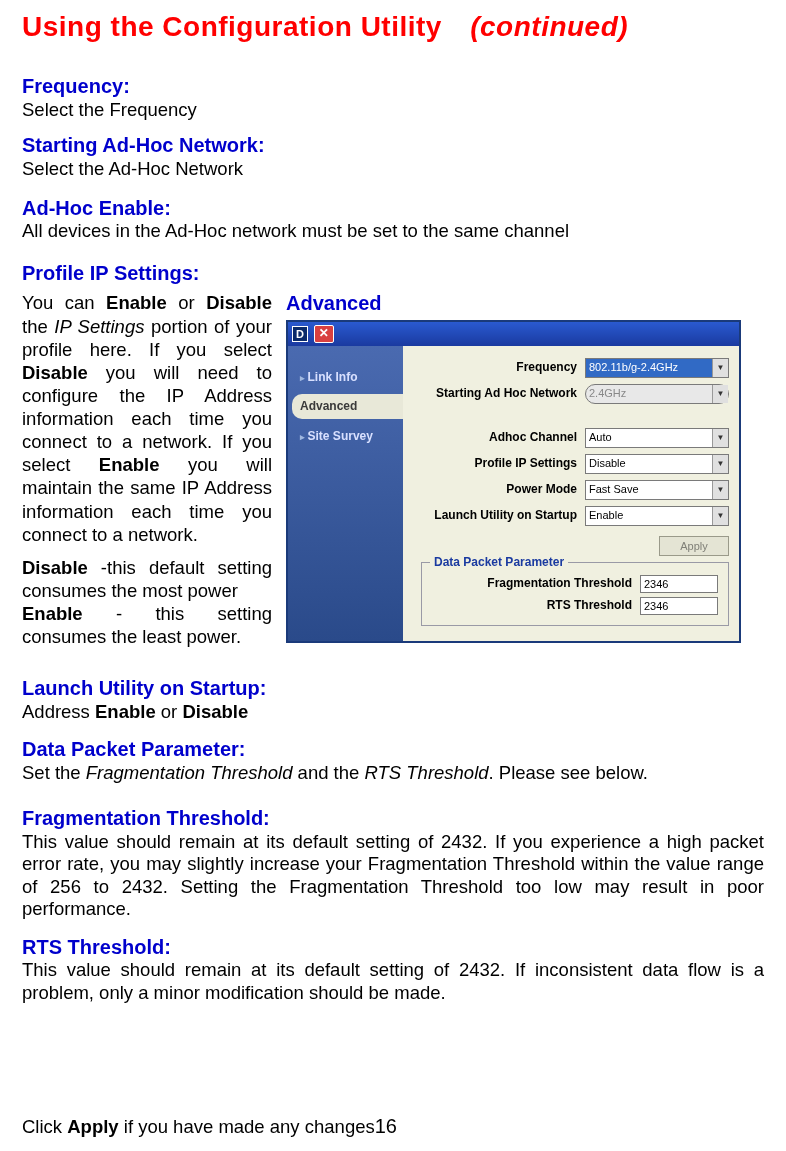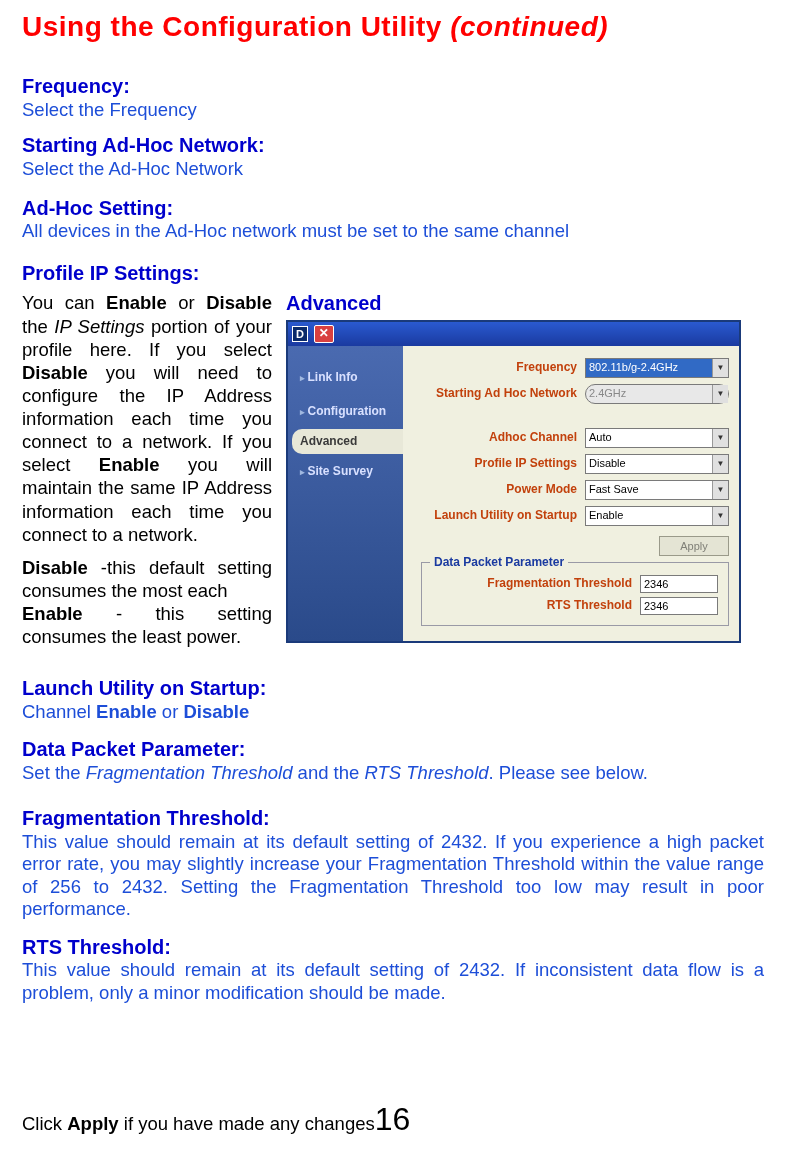--- a/index.html
+++ b/index.html
@@ -15,29 +15,29 @@
     line-height: 1.22;
   }
   .page-title {
     color: #ff0000;
     font-weight: bold;
     font-size: 28px;
     margin-bottom: 30px;
     letter-spacing: 0.5px;
     white-space: nowrap;
   }
-  .page-title .cont { font-style: italic; }
+  .page-title .cont { font-style: italic; margin-left: 20px; }
   .section-heading {
     color: #0000cc;
     font-weight: bold;
     font-size: 20px;
     margin-top: 12px;
   }
   .section-body {
-    color: #1d4ed8;
+    color: #000000;
     font-size: 18.5px;
     margin-top: 0;
     text-align: justify;
   }
   .two-col {
     display: flex;
     align-items: flex-start;
     gap: 14px;
     margin-top: 6px;
   }
@@ -138,21 +138,21 @@
     font-size: 12px;
   }
   .form-row {
     display: flex;
     align-items: center;
     justify-content: flex-end;
     margin-bottom: 6px;
     gap: 8px;
   }
   .form-label {
-    color: #c2410c;
+    color: #000000;
     font-weight: bold;
     font-size: 12px;
     text-align: center;
   }
   .form-control {
     width: 144px;
     height: 20px;
     border: 1px solid #7a7a7a;
     background: #fff;
     font-size: 11px;
@@ -217,65 +217,64 @@
   .spacer-row { height: 18px; }
   .footer-line {
     position: absolute;
     bottom: 12px;
     left: 22px;
     right: 22px;
     display: flex;
     align-items: baseline;
     font-size: 18.5px;
   }
-  .page-num { font-size: 32px; margin-top: 16px; }
+  .page-num { font-size: 20px; margin-top: 16px; }
   b { font-weight: bold; }
   i { font-style: italic; }
 </style>
 </head>
 <body>
 
 <div class="page-title">
   <span>Using the Configuration Utility</span>
   <span class="cont">(continued)</span>
 </div>
 
 <div class="section-heading">Frequency:</div>
 <div class="section-body">Select the Frequency</div>
 
 <div class="section-heading">Starting Ad-Hoc Network:</div>
 <div class="section-body">Select the Ad-Hoc Network</div>
 
-<div class="section-heading" style="margin-top:16px">Ad-Hoc Setting:</div>
+<div class="section-heading" style="margin-top:16px">Ad-Hoc Enable:</div>
 <div class="section-body">All devices in the Ad-Hoc network must be set to the same channel</div>
 
 <div class="section-heading" style="margin-top:18px">Profile IP Settings:</div>
 
 <div class="two-col">
   <div class="left-text">
     <p>
       <span>You can </span><b>Enable</b><span> or </span><b>Disable</b><span> the </span><i>IP Settings</i><span> portion of your profile here. If you select </span><b>Disable</b><span> you will need to configure the IP Address information each time you connect to a network. If you select </span><b>Enable</b><span> you will maintain the same IP Address information each time you connect to a network.</span>
     </p>
     <p>
-      <b>Disable</b><span> -this default setting consumes the most each</span><br>
+      <b>Disable</b><span> -this default setting consumes the most power</span><br>
       <b>Enable</b><span> - this setting consumes the least power.</span>
     </p>
   </div>
 
   <div class="right-app">
     <div class="adv-heading">Advanced</div>
     <div class="app-window">
       <div class="titlebar">
         <div class="app-icon">D</div>
         <div class="close-btn">✕</div>
       </div>
       <div class="app-body">
         <div class="sidebar">
           <div class="nav-item">Link Info</div>
-          <div class="nav-item">Configuration</div>
           <div class="nav-item active">Advanced</div>
           <div class="nav-item">Site Survey</div>
         </div>
         <div class="content-panel">
           <div class="form-row">
             <span class="form-label">Frequency</span>
             <div class="form-control selected">
               <span>802.11b/g-2.4GHz</span>
               <span class="dd-arrow">▼</span>
             </div>
@@ -329,21 +328,21 @@
             </div>
           </div>
         </div>
       </div>
     </div>
   </div>
 </div>
 
 <div class="section-heading" style="margin-top:18px">Launch Utility on Startup:</div>
 <div class="section-body">
-  <span>Channel </span><b>Enable</b><span> or </span><b>Disable</b>
+  <span>Address </span><b>Enable</b><span> or </span><b>Disable</b>
 </div>
 
 <div class="section-heading" style="margin-top:14px">Data Packet Parameter:</div>
 <div class="section-body">
   <span>Set the </span><i>Fragmentation Threshold</i><span> and the </span><i>RTS Threshold</i><span>. Please see below.</span>
 </div>
 
 <div class="section-heading" style="margin-top:22px">Fragmentation Threshold:</div>
 <div class="section-body">This value should remain at its default setting of 2432. If you experience a high packet error rate, you may slightly increase your Fragmentation Threshold within the value range of 256 to 2432. Setting the Fragmentation Threshold too low may result in poor performance.</div>
 

